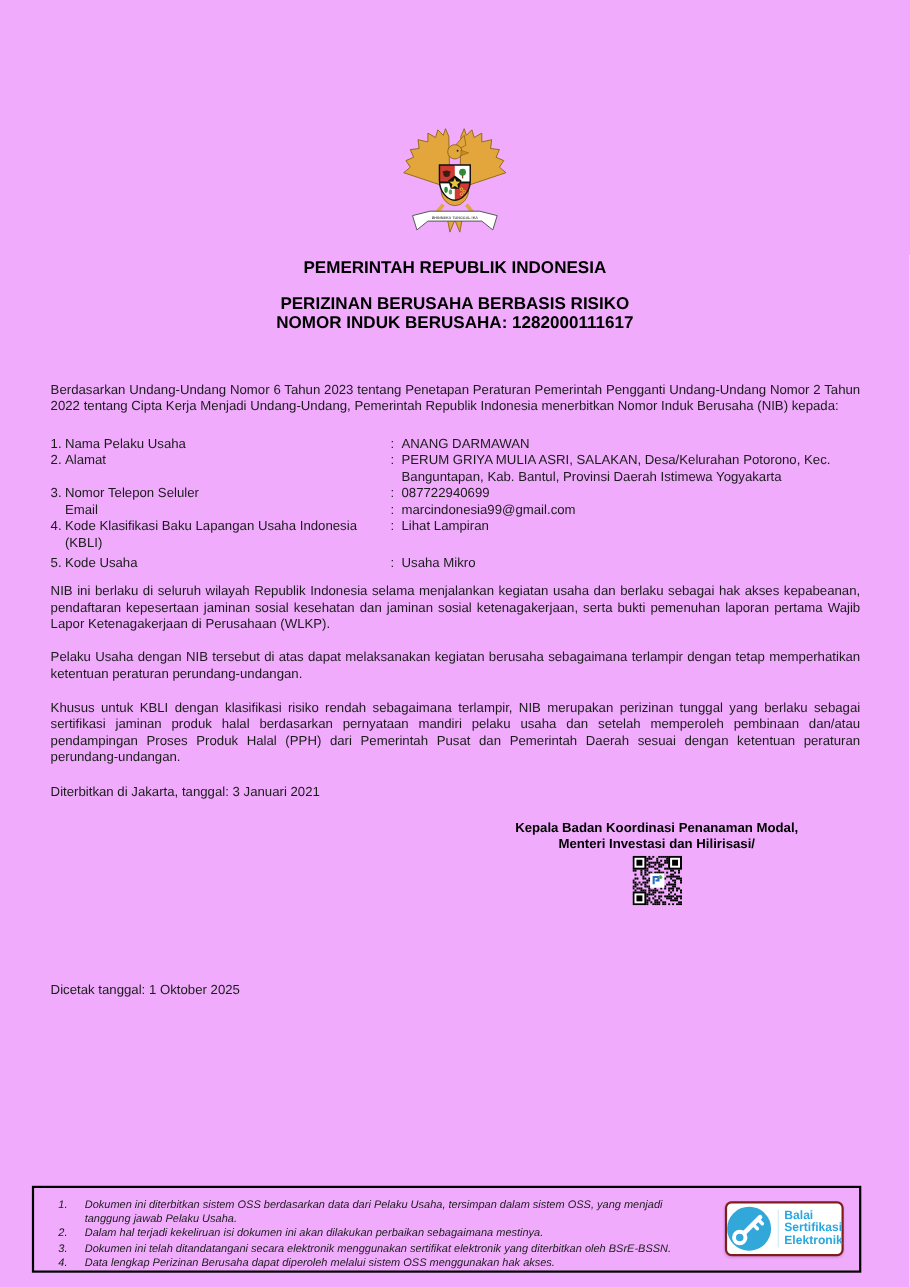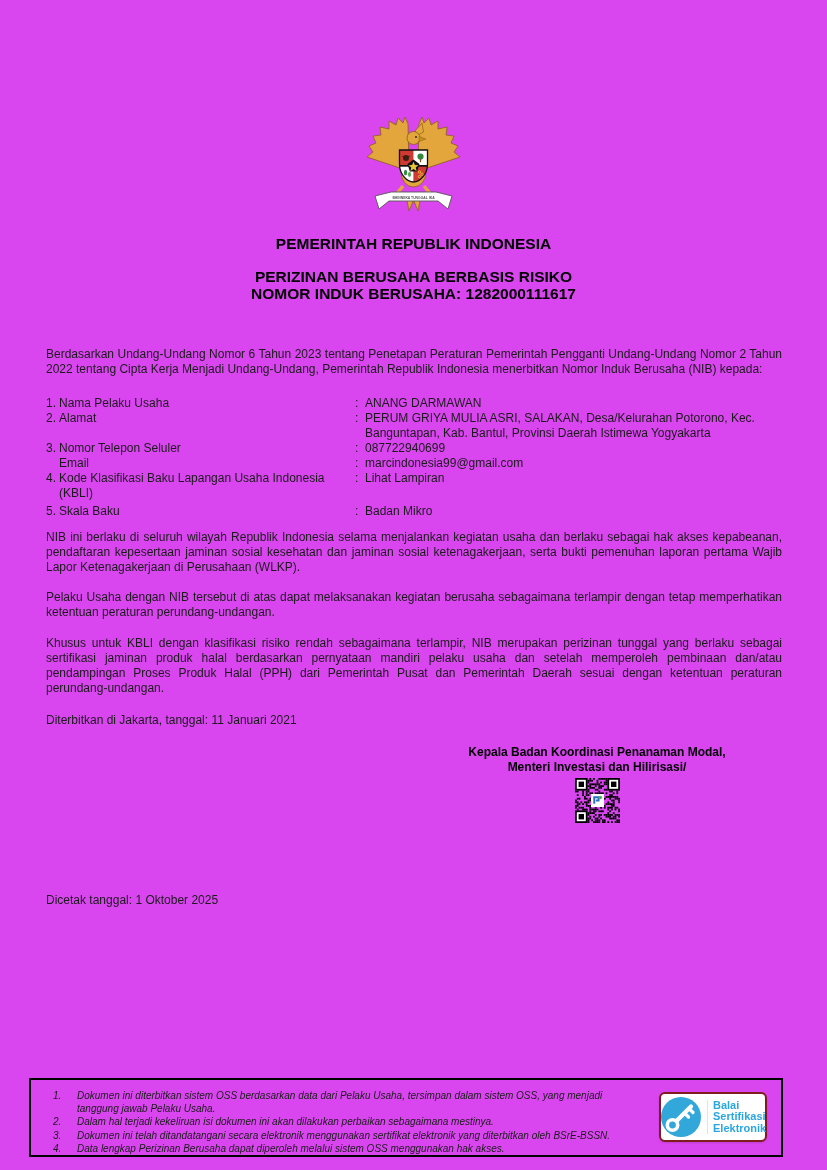--- a/index.html
+++ b/index.html
@@ -1,17 +1,17 @@
 <!DOCTYPE html>
 <html><head>
 <meta charset="utf-8">
 <style>
   html,body{margin:0;padding:0;background:#ffffff;}
   .page{
-    position:relative;width:827px;height:1170px;background:#d946ef;overflow:hidden;
+    position:relative;width:827px;height:1170px;background:#f0abfc;overflow:hidden;
     font-family:"Liberation Sans","DejaVu Sans",sans-serif;color:#1b1b1b;
   }
   
   .emblem{position:absolute;left:365px;top:112px;width:97px;height:104px;}
   
   .h-gov{position:absolute;top:235px;left:0;right:0;text-align:center;
     font-size:15.5px;font-weight:bold;color:#000;}
   .h-doc{position:absolute;top:269px;left:0;right:0;text-align:center;
     font-size:15.5px;font-weight:bold;color:#000;line-height:16.5px;}
   
@@ -146,29 +146,29 @@
         <span class="flabel">Email</span>
         <span class="fvalue">marcindonesia99@gmail.com</span>
       </div>
       <div class="frow">
         <span class="fnum">4.</span>
         <span class="flabel">Kode Klasifikasi Baku Lapangan Usaha Indonesia (KBLI)</span>
         <span class="fvalue">Lihat Lampiran</span>
       </div>
       <div class="frow gap-top">
         <span class="fnum">5.</span>
-        <span class="flabel">Skala Baku</span>
-        <span class="fvalue">Badan Mikro</span>
+        <span class="flabel">Kode Usaha</span>
+        <span class="fvalue">Usaha Mikro</span>
       </div>
     </div>
 
     <p class="p-validity">NIB ini berlaku di seluruh wilayah Republik Indonesia selama menjalankan kegiatan usaha dan berlaku sebagai hak akses kepabeanan, pendaftaran kepesertaan jaminan sosial kesehatan dan jaminan sosial ketenagakerjaan, serta bukti pemenuhan laporan pertama Wajib Lapor Ketenagakerjaan di Perusahaan (WLKP).</p>
     <p class="p-compliance">Pelaku Usaha dengan NIB tersebut di atas dapat melaksanakan kegiatan berusaha sebagaimana terlampir dengan tetap memperhatikan ketentuan peraturan perundang-undangan.</p>
     <p class="p-halal">Khusus untuk KBLI dengan klasifikasi risiko rendah sebagaimana terlampir, NIB merupakan perizinan tunggal yang berlaku sebagai sertifikasi jaminan produk halal berdasarkan pernyataan mandiri pelaku usaha dan setelah memperoleh pembinaan dan/atau pendampingan Proses Produk Halal (PPH) dari Pemerintah Pusat dan Pemerintah Daerah sesuai dengan ketentuan peraturan perundang-undangan.</p>
-    <p class="issued">Diterbitkan di Jakarta, tanggal: 11 Januari 2021</p>
+    <p class="issued">Diterbitkan di Jakarta, tanggal: 3 Januari 2021</p>
 
     <div class="signature">
       <div class="sig-title">Kepala Badan Koordinasi Penanaman Modal,</div>
       <div class="sig-title">Menteri Investasi dan Hilirisasi/</div>
       <div class="qr">
         <svg viewBox="0 0 45 45">
             <rect x="14.4" y="0" width="1.8" height="1.8" fill="#000"></rect>
             <rect x="18" y="0" width="1.8" height="1.8" fill="#000"></rect>
             <rect x="23.400000000000002" y="0" width="1.8" height="1.8" fill="#000"></rect>
             <rect x="25.2" y="0" width="1.8" height="1.8" fill="#000"></rect>

